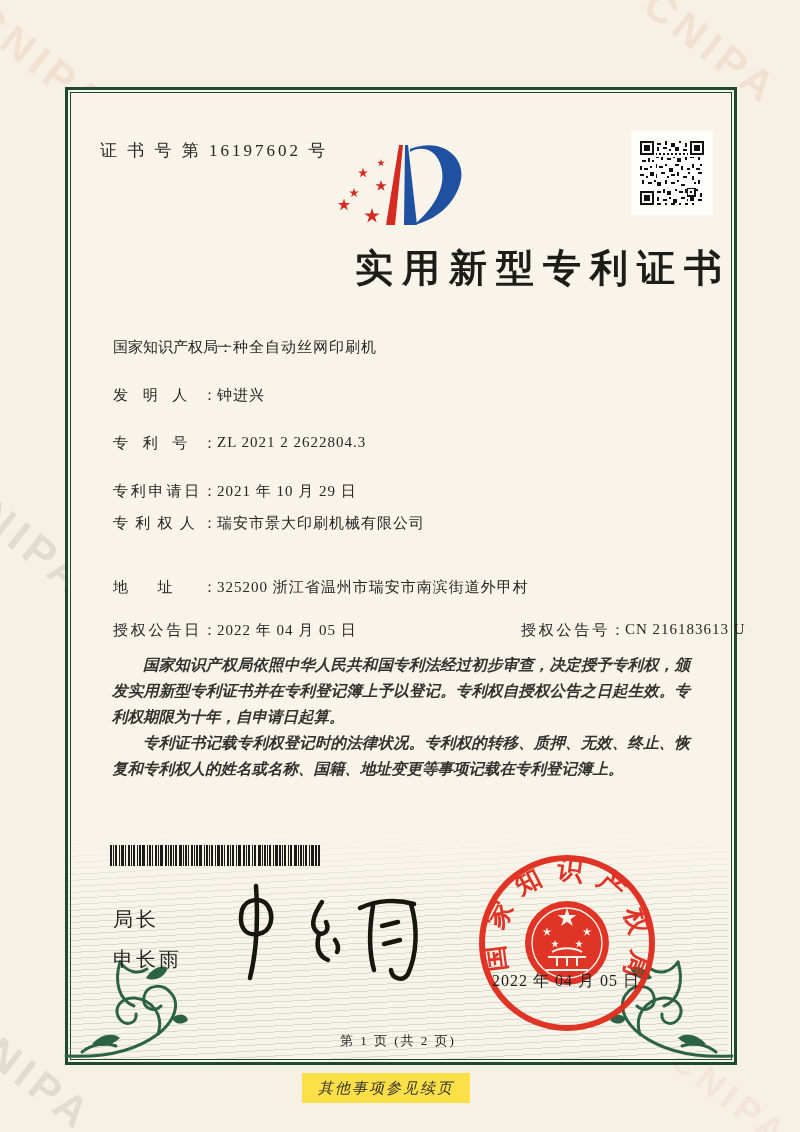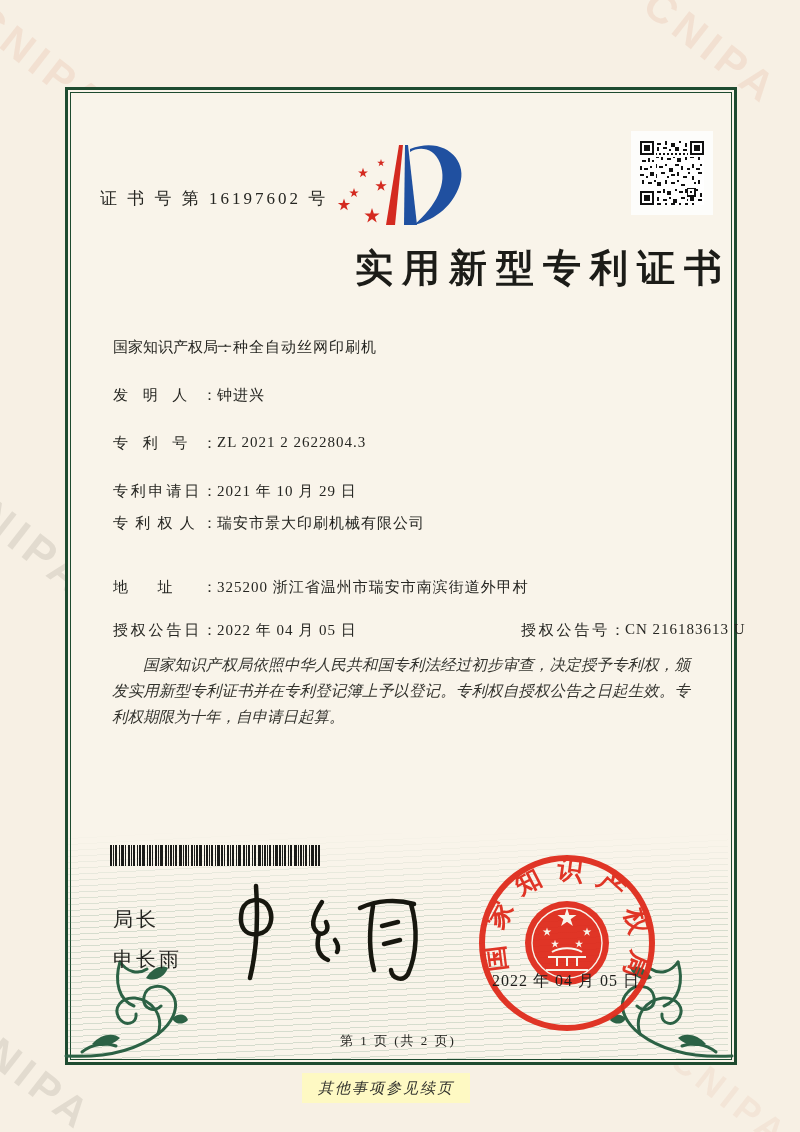--- a/index.html
+++ b/index.html
@@ -30,21 +30,21 @@
     position:absolute;left:68px;top:832px;width:660px;height:227px;z-index:1;
     background:repeating-linear-gradient(177deg,
       rgba(88,138,108,0.22) 0px, rgba(88,138,108,0.22) 1px,
       transparent 1px, transparent 6px);
     -webkit-mask-image:linear-gradient(to bottom, transparent 0, #000 38%);
     mask-image:linear-gradient(to bottom, transparent 0, #000 38%);
   }
   .flourish{position:absolute;z-index:2;}
   
   .cert-no{
-    position:absolute;left:100px;top:139px;font-size:17px;letter-spacing:3px;z-index:3;margin-top:48px;
+    position:absolute;left:100px;top:139px;font-size:17px;letter-spacing:3px;z-index:3;
   }
   .logo{position:absolute;left:332px;top:122px;z-index:3;}
   .qr-wrap{
     position:absolute;left:631px;top:131px;width:82px;height:84px;background:#fdfdfb;
     display:flex;align-items:center;justify-content:center;z-index:3;
   }
   .title{
     position:absolute;left:65px;top:243px;width:666px;text-align:right;z-index:3;
     font-size:38px;font-weight:bold;letter-spacing:9px;margin:0;color:#1c1c18;
   }
@@ -54,38 +54,39 @@
     display:inline-block;width:104px;text-align:justify;text-align-last:justify;
     vertical-align:top;
   }
   .val{margin-left:0;letter-spacing:1px;}
   .pair2{position:absolute;left:408px;top:0;}
   
   .body-text{
     position:absolute;left:112px;top:652px;width:578px;z-index:3;
     font-size:15.5px;line-height:26px;text-align:justify;color:#33332e;
     font-style:italic;
+    font-weight:bold;
   }
   .body-text p{margin:0;text-indent:2em;}
   
   .barcode{position:absolute;left:110px;top:845px;z-index:3;}
   .signatory{position:absolute;left:113px;top:899px;z-index:3;font-size:20px;letter-spacing:3px;line-height:40px;}
   .signature{position:absolute;left:222px;top:882px;z-index:3;}
   .seal{position:absolute;left:471px;top:848px;z-index:3;opacity:0.95;}
   .seal-date{
     position:absolute;left:470px;top:971px;width:192px;text-align:center;z-index:4;
     font-size:16px;letter-spacing:1px;color:#1f1f1c;
   }
   .page-info{
     position:absolute;left:65px;top:1032px;width:666px;text-align:center;z-index:3;
     font-size:13px;letter-spacing:2px;
   }
   .cont-box{
     position:absolute;left:302px;top:1073px;width:168px;height:30px;z-index:3;
-    background:#fef9c3;display:flex;align-items:center;justify-content:center;
+    background:#fde047;display:flex;align-items:center;justify-content:center;
     font-size:15px;letter-spacing:2px;font-style:italic;color:#33332e;
   }
 </style>
 </head>
 <body>
 
 <div class="wm pink" style="left:-8px;top:-6px;font-size:42px">CNIPA</div>
 <div class="wm pink" style="left:664px;top:-20px;font-size:42px">CNIPA</div>
 <div class="wm pink" style="left:448px;top:128px;font-size:40px;color:rgba(216,140,110,0.10)">CNIPA</div>
 <div class="wm grey" style="left:468px;top:330px;font-size:44px">CNIPA</div>
@@ -204,20 +205,21 @@
 
 <div class="row" style="top:621px">
   <span class="lab">授权公告日：</span><span class="val">2022 年 04 月 05 日</span>
   <span class="pair2">
     <span class="lab">授权公告号：</span><span class="val">CN 216183613 U</span>
   </span>
 </div>
 
 <div class="body-text">
   <p>国家知识产权局依照中华人民共和国专利法经过初步审查，决定授予专利权，颁发实用新型专利证书并在专利登记簿上予以登记。专利权自授权公告之日起生效。专利权期限为十年，自申请日起算。</p>
+  <p>专利证书记载专利权登记时的法律状况。专利权的转移、质押、无效、终止、恢复和专利权人的姓名或名称、国籍、地址变更等事项记载在专利登记簿上。</p>
 </div>
 
 <svg class="barcode" width="212" height="21" viewBox="0 0 212 21">
   <path fill="#1a1a18" d="M0 0h2v21H0z M3 0h1v21H3z M5 0h2v21H5z M9 0h1v21H9z M11 0h3v21h-3z M15 0h1v21h-1z M18 0h2v21h-2z M21 0h1v21h-1z M23 0h2v21h-2z M27 0h1v21h-1z M29 0h2v21h-2z M32 0h3v21h-3z M37 0h1v21h-1z M39 0h2v21h-2z M42 0h1v21h-1z M45 0h2v21h-2z M48 0h1v21h-1z M50 0h3v21h-3z M55 0h2v21h-2z M58 0h1v21h-1z M60 0h2v21h-2z M63 0h1v21h-1z M65 0h2v21h-2z M69 0h3v21h-3z M73 0h1v21h-1z M75 0h2v21h-2z M78 0h1v21h-1z M81 0h2v21h-2z M84 0h1v21h-1z M86 0h2v21h-2z M89 0h3v21h-3z M94 0h1v21h-1z M96 0h2v21h-2z M99 0h1v21h-1z M101 0h2v21h-2z M105 0h1v21h-1z M107 0h3v21h-3z M111 0h2v21h-2z M114 0h1v21h-1z M117 0h2v21h-2z M120 0h1v21h-1z M122 0h2v21h-2z M126 0h1v21h-1z M128 0h3v21h-3z M133 0h2v21h-2z M136 0h1v21h-1z M138 0h2v21h-2z M142 0h1v21h-1z M144 0h2v21h-2z M148 0h3v21h-3z M152 0h1v21h-1z M154 0h2v21h-2z M157 0h1v21h-1z M159 0h2v21h-2z M163 0h1v21h-1z M165 0h3v21h-3z M169 0h2v21h-2z M172 0h1v21h-1z M174 0h2v21h-2z M178 0h1v21h-1z M180 0h2v21h-2z M184 0h3v21h-3z M188 0h1v21h-1z M190 0h2v21h-2z M193 0h1v21h-1z M195 0h2v21h-2z M199 0h1v21h-1z M201 0h3v21h-3z M205 0h2v21h-2z M208 0h2v21h-2z"></path>
 </svg>
 
 <div class="signatory">
   <div>局长</div>
   <div>申长雨</div>
 </div>

